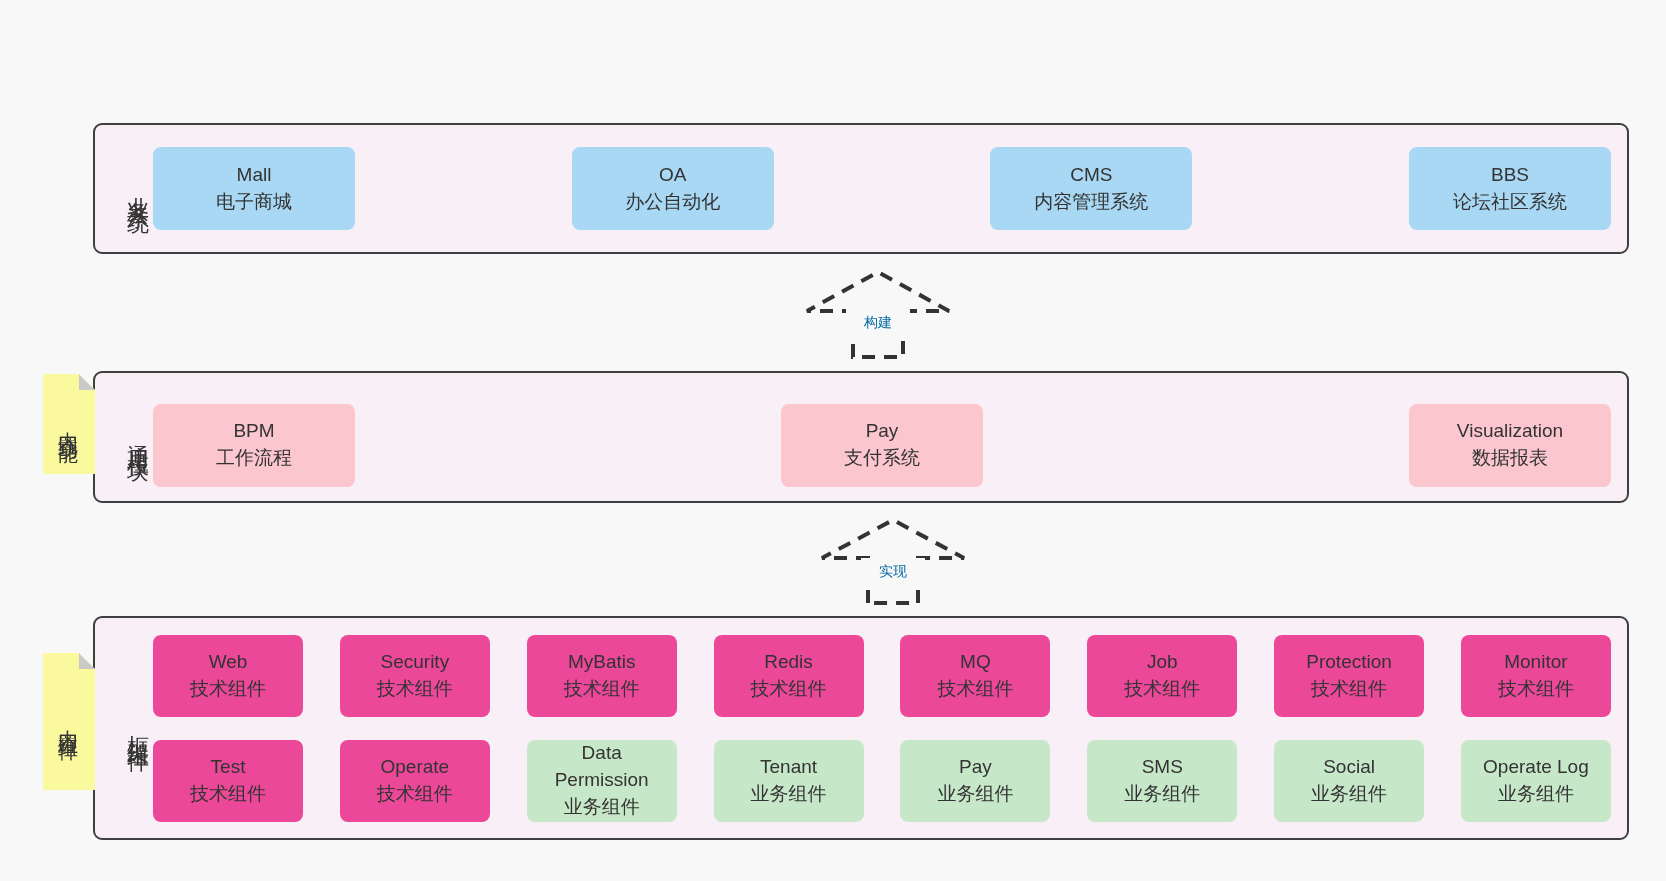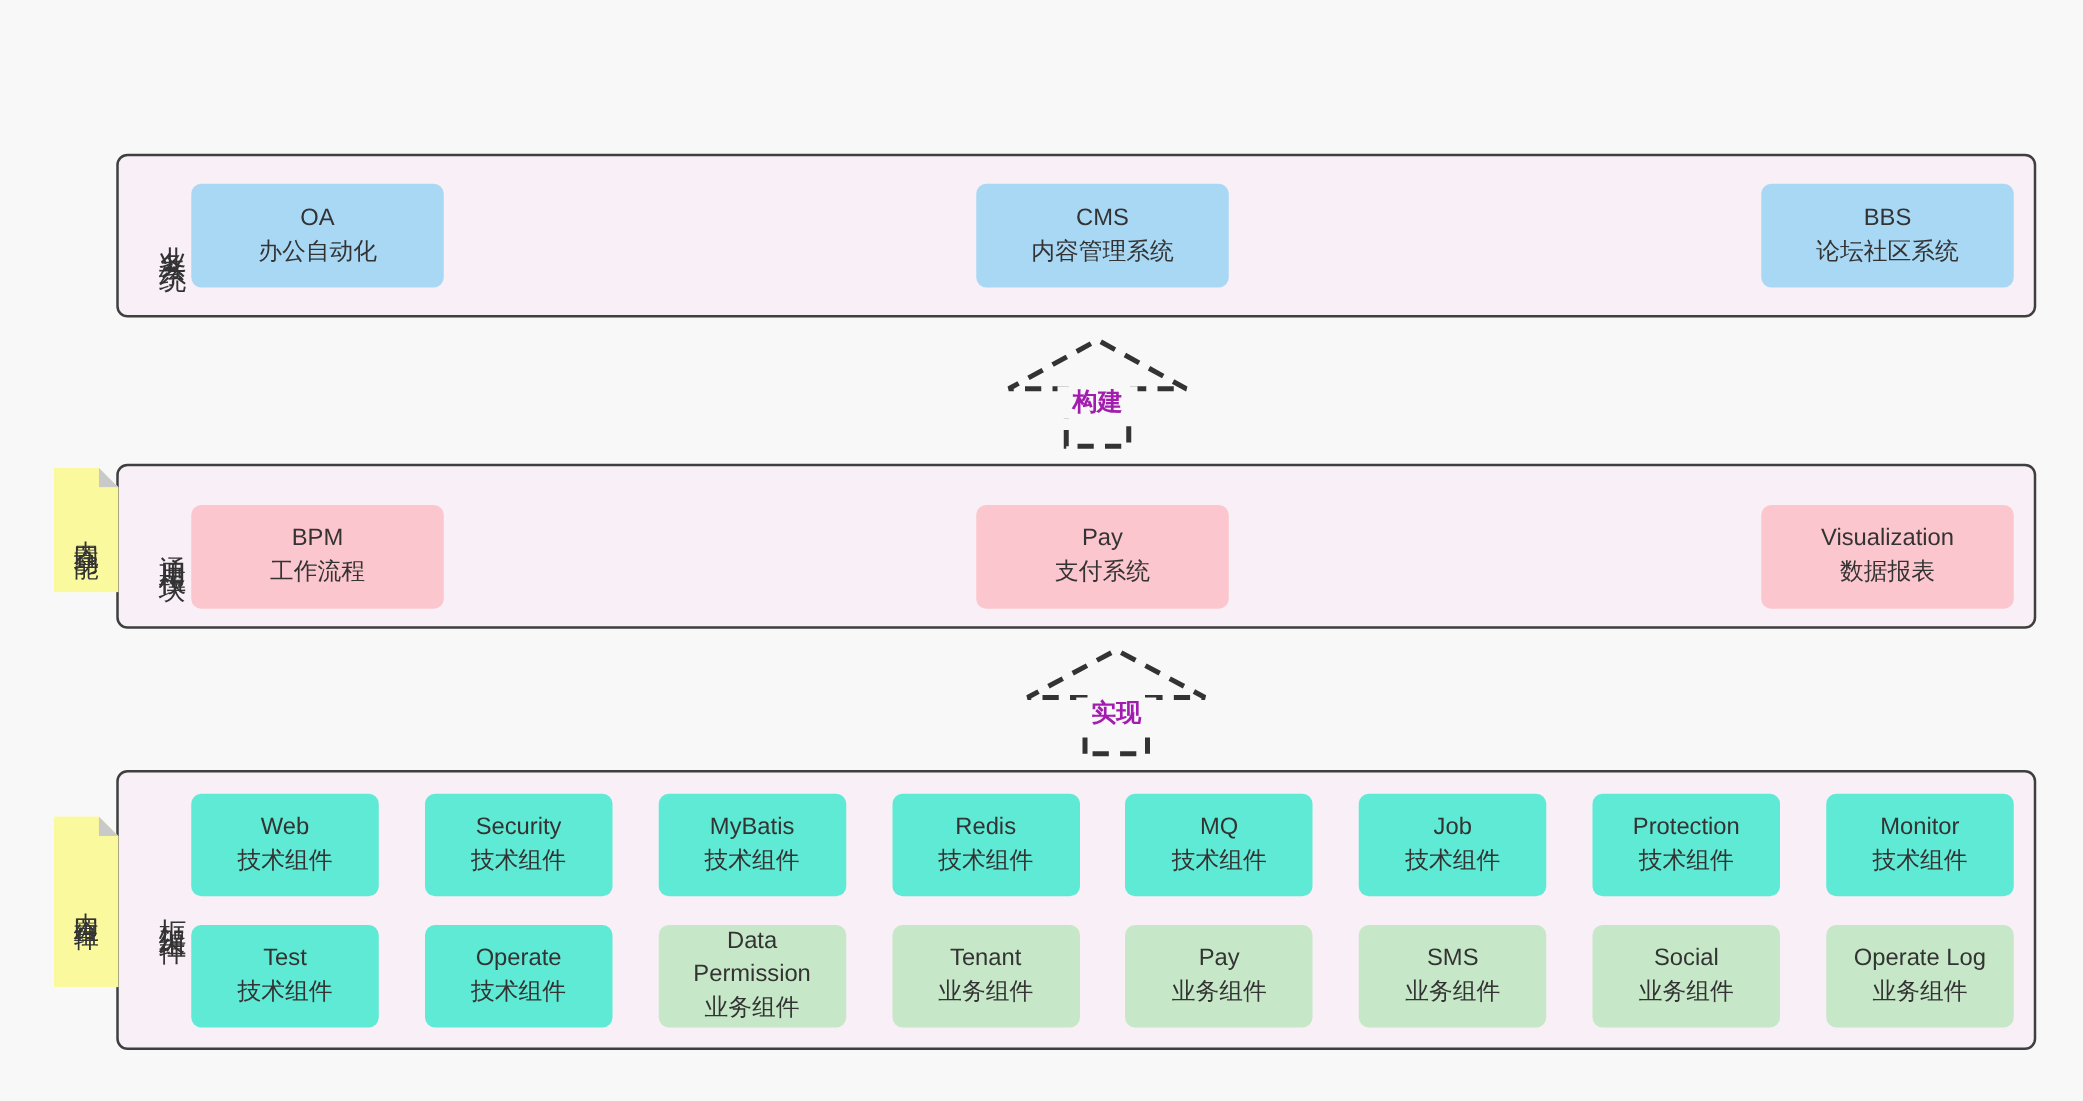--- a/index.html
+++ b/index.html
@@ -69,21 +69,21 @@
     font-size:19px;
     line-height:1.42;
     box-sizing:border-box;
     padding:4px 10px;
   }
   .box-6{width:202px;height:83px;flex:0 0 auto;}
   .box-8{width:150px;height:82px;flex:0 0 auto;}
   .box-blue{background:#a9d8f4;}
   .box-red{background:#f16c6c;}
   .box-pink{background:#fbc6cd;margin-top:16px;}
-  .box-green{background:#5eead4;}
+  .box-green{background:#ec4899;}
   .box-green-light{background:#c7e8c8;}
   
   .note{
     position:absolute;
     left:43px;width:52px;
     background:#fbf99e;
     display:flex;
     align-items:center;
     justify-content:center;
     writing-mode:vertical-rl;
@@ -111,35 +111,38 @@
     stroke-width:4;
     stroke-dasharray:13 9;
   }
   .arrow-label{
     position:absolute;
     z-index:2;
     background:#f8f8f8;
     width:64px;height:26px;
     line-height:26px;
     text-align:center;
-    font-size:20px;
-    color:#a21caf;
-    font-weight:bold;
+    font-size:14px;
+    color:#0369a1;
   }
   .arrow-label-1{left:846px;top:309px;}
   .arrow-label-2{left:861px;top:558px;}
 </style>
 </head>
 <body>
 
 <div class="stage">
 
   <section class="layer layer-top">
     <div class="layer-label">业务系统</div>
     <div class="box-area">
+      <div class="box box-6 box-blue">
+        <span>Mall</span>
+        <span>电子商城</span>
+      </div>
       <div class="box box-6 box-blue">
         <span>OA</span>
         <span>办公自动化</span>
       </div>
       <div class="box box-6 box-blue">
         <span>CMS</span>
         <span>内容管理系统</span>
       </div>
       <div class="box box-6 box-blue">
         <span>BBS</span>

